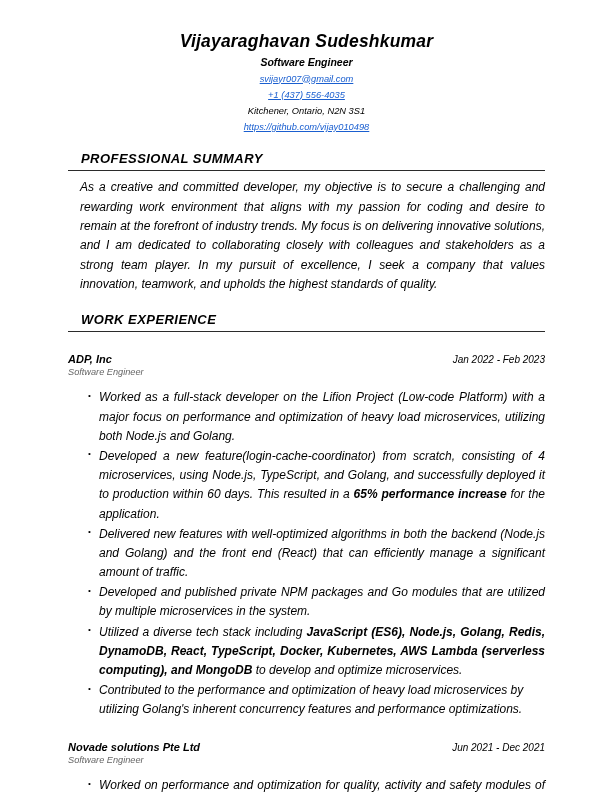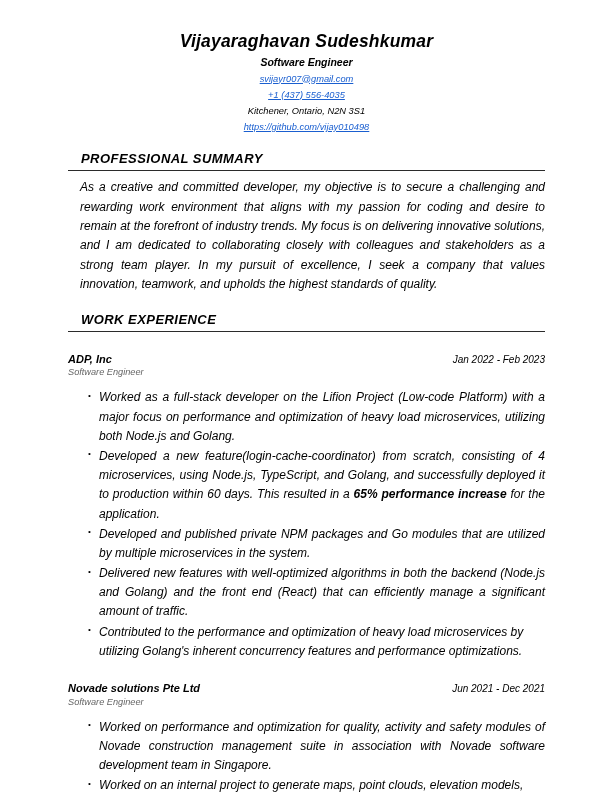--- a/index.html
+++ b/index.html
@@ -177,22 +177,23 @@
       <div id="jobs-container">
           <div class="job">
             <div class="job-head">
               <div class="employer">ADP, Inc</div>
               <div class="job-dates">Jan 2022 - Feb 2023</div>
             </div>
             <div class="job-position">Software Engineer</div>
             <ul class="bullets">
               <li><span>Worked as a full-stack developer on the Lifion Project (Low-code Platform) with a major focus on performance and optimization of heavy load microservices, utilizing both Node.js and Golang.</span></li>
               <li><span>Developed a new feature(login-cache-coordinator) from scratch, consisting of 4 microservices, using Node.js, TypeScript, and Golang, and successfully deployed it to production within 60 days. This resulted in a </span><b>65% performance increase</b><span> for the application.</span></li>
+              <li><span>Delivered new features with well-optimized algorithms in both the backend (Node.js and Golang) and the front end (React) that can efficiently manage a significant amount of traffic.</span></li>
               <li><span>Developed and published private NPM packages and Go modules that are utilized by multiple microservices in the system.</span></li>
-              <li><span>Delivered new features with well-optimized algorithms in both the backend (Node.js and Golang) and the front end (React) that can efficiently manage a significant amount of traffic.</span></li>
+              <li><span>Utilized a diverse tech stack including </span><b>JavaScript (ES6), Node.js, Golang, Redis, DynamoDB, React, TypeScript, Docker, Kubernetes, AWS Lambda (serverless computing), and MongoDB</b><span> to develop and optimize microservices.</span></li>
               <li class="no-justify"><span>Contributed to the performance and optimization of heavy load microservices by utilizing Golang's inherent concurrency features and performance optimizations.</span></li>
             </ul>
           </div>
           <div class="job">
             <div class="job-head">
               <div class="employer">Novade solutions Pte Ltd</div>
               <div class="job-dates">Jun 2021 - Dec 2021</div>
             </div>
             <div class="job-position">Software Engineer</div>
             <ul class="bullets">

